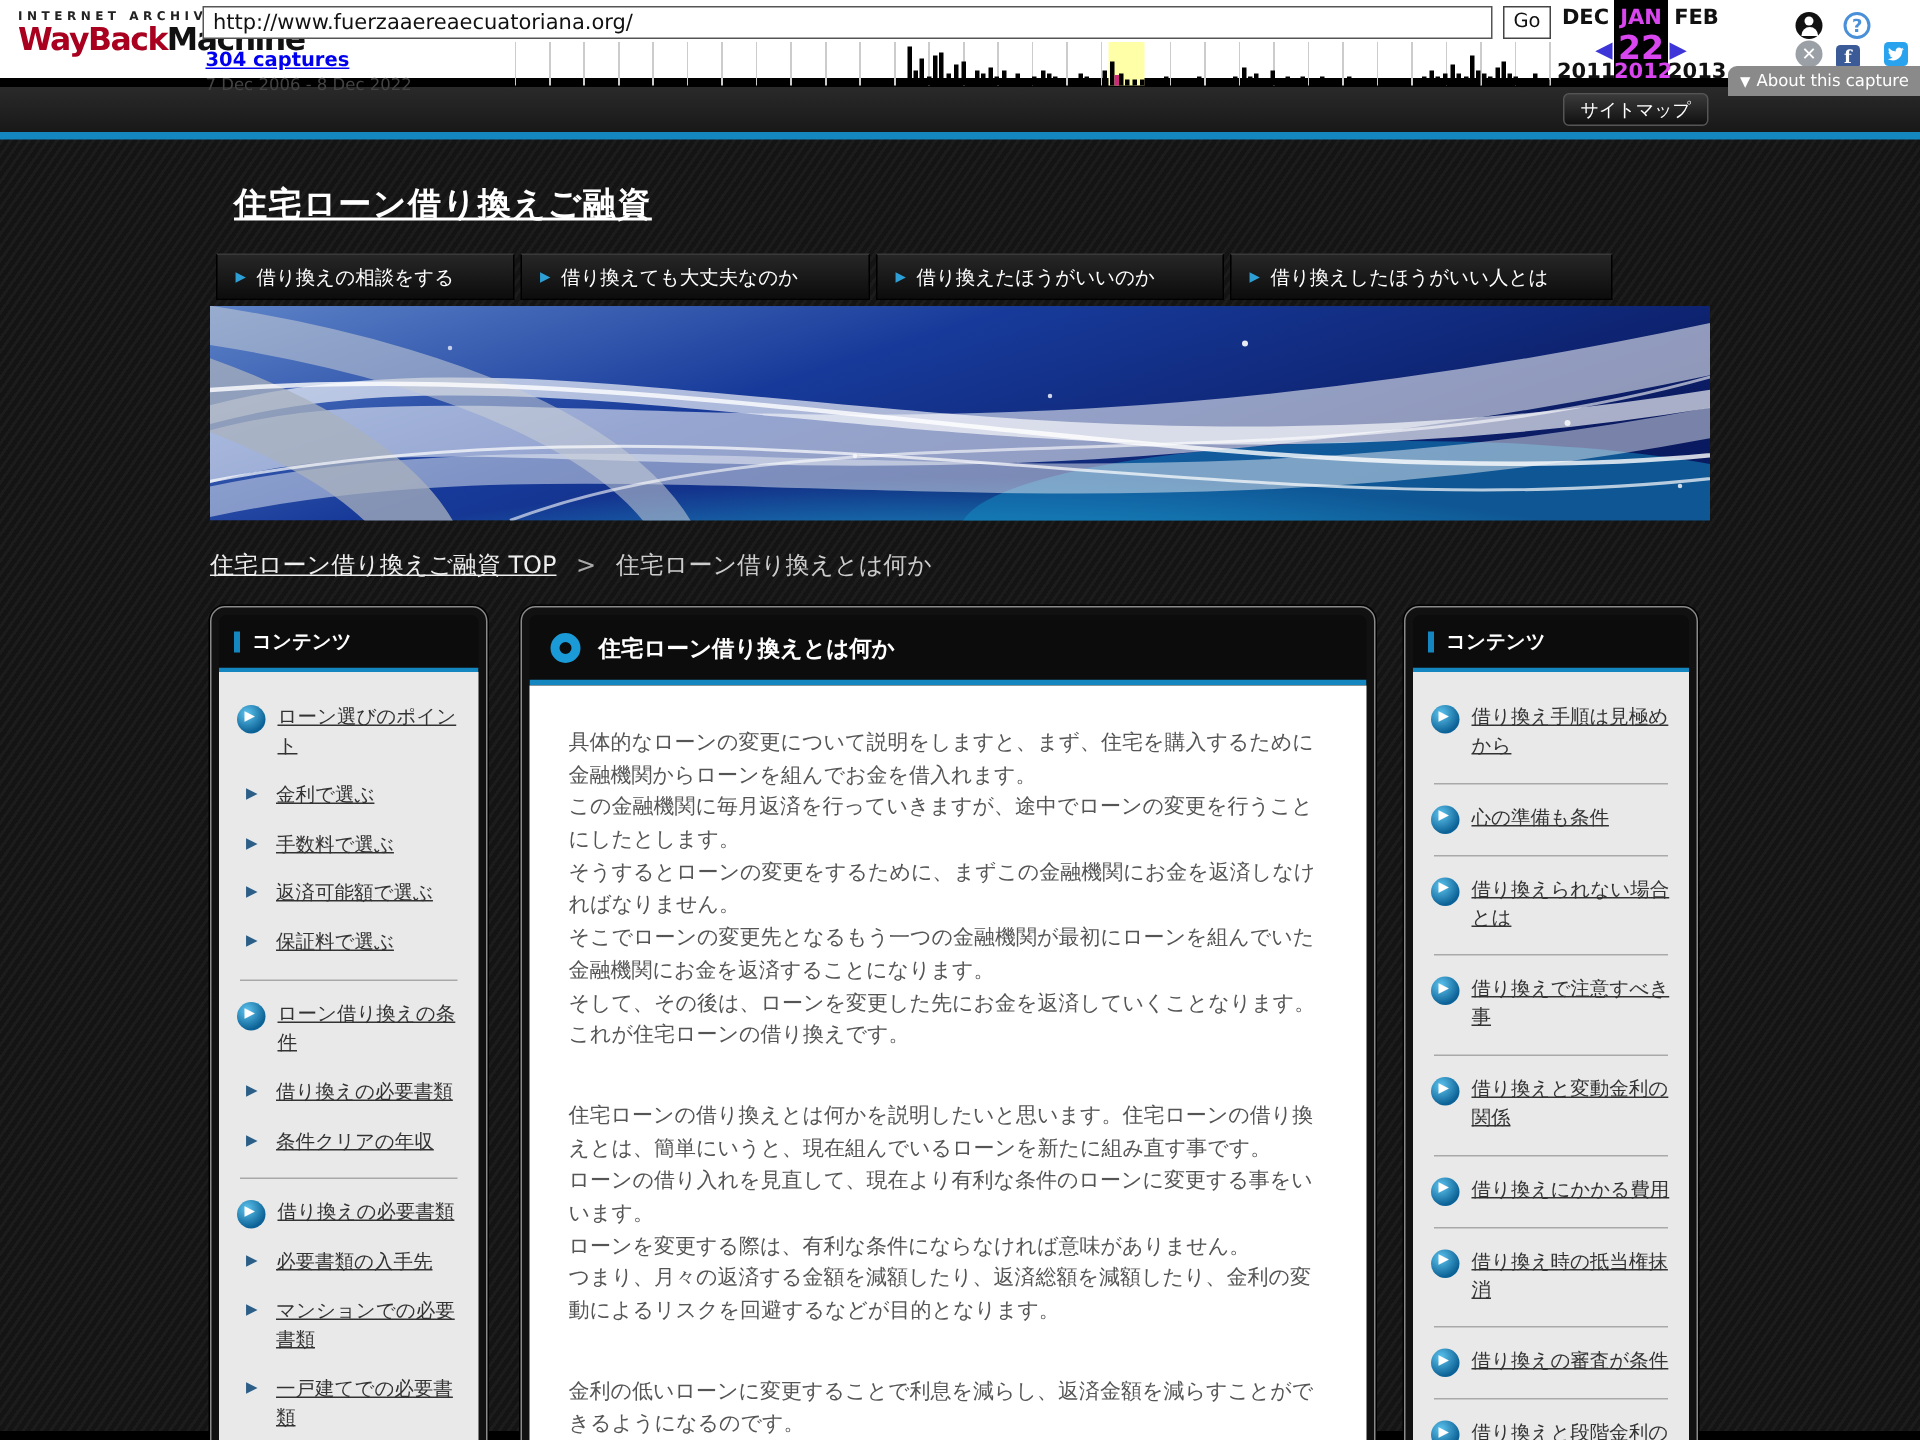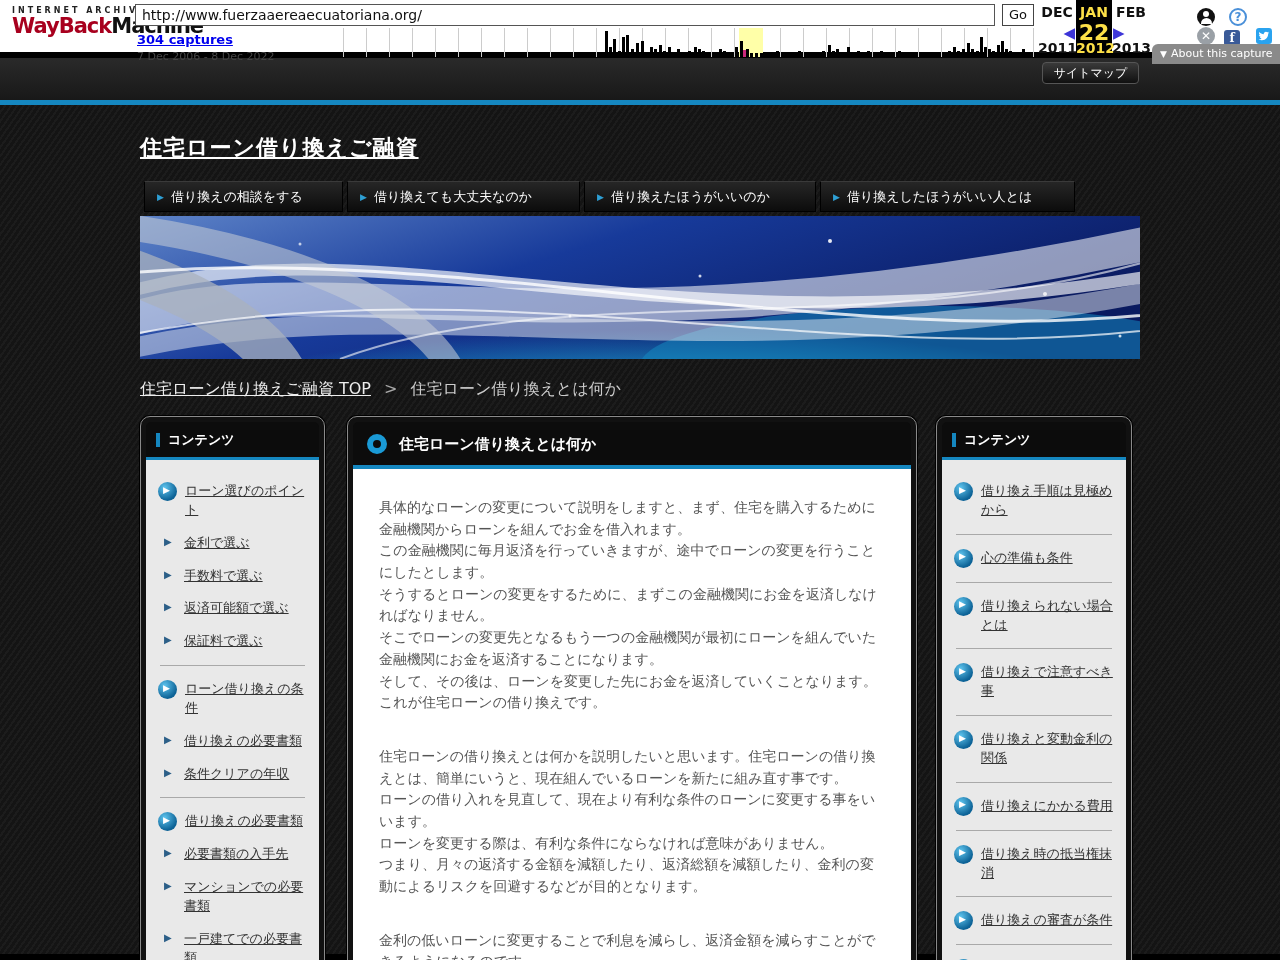--- a/index.html
+++ b/index.html
@@ -17,21 +17,21 @@
   .wb-captures { position:absolute; left:137px; top:29px; }
   .wb-captures a { color:#0000ee; font-weight:bold; font-size:13px; text-decoration:underline; }
   .wb-range { font-size:11px; color:#444; margin-top:2px; }
   .wb-timeline { position:absolute; left:343px; top:28px; width:700px; height:29px;
      background:repeating-linear-gradient(90deg,#ccc 0 1px,transparent 1px 23px); }
   .wb-hl { position:absolute; top:0; height:29px; background:#ffffa8; }
   .wb-bbar { position:absolute; bottom:0; width:3px; background:#000; }
   .wb-months { position:absolute; left:1038px; top:0; height:58px; display:flex; }
   .wb-mcol { width:38px; text-align:center; font-weight:bold; font-size:14px; color:#111; position:relative; }
   .wb-mcol .mo { margin-top:4px; }
-  .wb-mcol.cur { background:#000; color:#fde047; width:36px; }
+  .wb-mcol.cur { background:#000; color:#d946ef; width:36px; }
   .wb-day { font-size:22px; line-height:1; margin-top:2px; }
   .wb-year { position:absolute; bottom:2px; left:0; right:0; font-size:14px; }
   .wb-arrow { position:absolute; top:24px; font-size:15px; color:#3d35d8; cursor:pointer; }
   .wb-arrow.left { right:1px; } .wb-arrow.right { left:1px; }
   .wb-icons { position:absolute; left:1188px; top:6px; width:86px; }
   .wb-ic { display:inline-block; width:18px; height:18px; border-radius:50%; margin-left:9px; vertical-align:middle; text-align:center; cursor:pointer; }
   .ic-user { background:#111; position:relative; }
   .ic-user:before { content:""; position:absolute; left:6px; top:3px; width:6px; height:6px; border-radius:50%; background:#fff; }
   .ic-user:after { content:""; position:absolute; left:3.5px; top:10px; width:11px; height:6px; border-radius:6px 6px 0 0; background:#fff; }
   .ic-help { border:2px solid #4a90d9; color:#4a90d9; font-weight:bold; font-size:12px; line-height:14px; background:#fff; }
@@ -40,26 +40,26 @@
   .wb-sq { display:inline-block; width:16px; height:16px; border-radius:3px; margin-left:11px; color:#fff; text-align:center; font-weight:bold; font-size:12px; line-height:16px; cursor:pointer; }
   .sq-fb { background:#3a5a98; font-family:"DejaVu Serif",serif; }
   .sq-tw { background:#2aa3ef; }
   .sq-tw svg { width:12px; height:12px; margin-top:2px; fill:#fff; }
   .wb-about { position:absolute; left:1152px; top:44px; height:20px; background:#8a8a8a; color:#fff; font-size:11px; line-height:20px; padding:0 8px; border-radius:6px 0 0 0; cursor:pointer; white-space:nowrap; }
   .wb-about .tri { font-size:9px; margin-right:4px; }
 
   
   .site { position:relative; width:1280px; height:896px;
     background:repeating-linear-gradient(-55deg,#1c1c1c 0 2px,#141414 2px 5px); }
-  .hdr-top { height:42px; background:linear-gradient(#2a2a2a,#181818); position:relative; }
+  .hdr-top { height:30px; background:linear-gradient(#2a2a2a,#181818); position:relative; }
   .sitemap-btn { position:absolute; right:141px; top:4px; width:97px; height:22px;
     background:linear-gradient(#3a3a3a,#101010); border:1px solid #555; border-radius:4px;
     color:#fff; font-size:12px; text-align:center; line-height:20px; cursor:pointer; }
   .accent-line { height:5px; background:#1587c0; }
-  .hdr-main { height:76px; position:relative; }
+  .hdr-main { height:76px; position:relative;margin-left:16px; }
   .site-title { position:absolute; left:140px; top:28px; color:#fff; font-size:22px; font-weight:bold; text-decoration:underline; letter-spacing:1px; cursor:pointer; }
   .nav-row { height:33px; padding-left:144px; display:flex; gap:4px; }
   .nav-tab { height:31px; background:linear-gradient(#262626,#0c0c0c); border:1px solid #000; border-top:1px solid #3a3a3a;
     color:#fff; font-size:13px; display:flex; align-items:center; padding-left:12px; cursor:pointer; white-space:nowrap; }
   .nav-tab .arr { color:#2e9fd4; font-size:9px; margin-right:7px; }
   .nav-tab:nth-child(1){ width:199px; } .nav-tab:nth-child(2){ width:233px; }
   .nav-tab:nth-child(3){ width:232px; } .nav-tab:nth-child(4){ width:255px; }
 
   .hero { width:1000px; height:143px; margin:2px auto 0 140px; display:block; }
 

